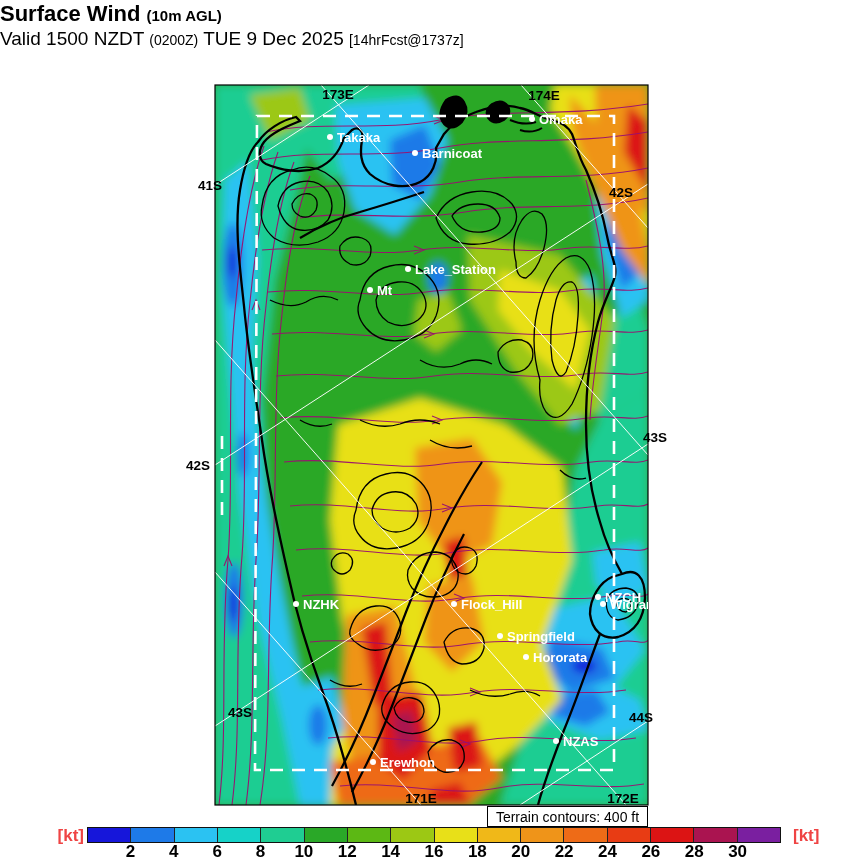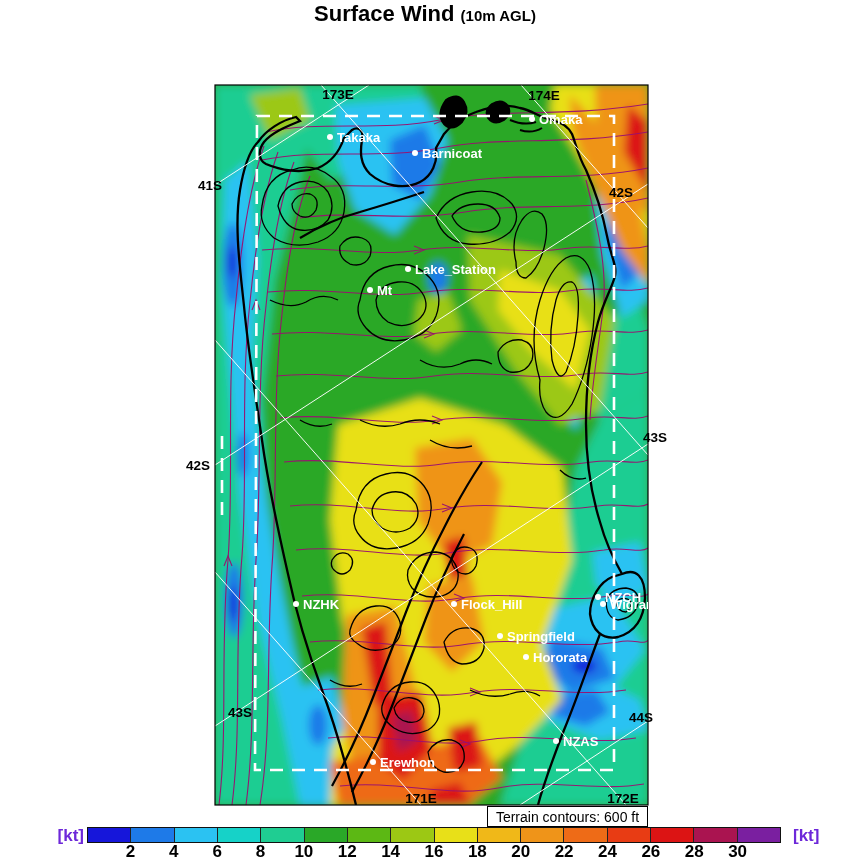--- a/index.html
+++ b/index.html
@@ -1,19 +1,19 @@
 <!DOCTYPE html>
 <html><head>
 <meta charset="utf-8">
 <style>
   html,body{margin:0;padding:0;background:#fff;}
   .page{position:relative;width:850px;height:860px;background:#fff;overflow:hidden;
         font-family:"Liberation Sans",sans-serif;}
   
-  .hdr{position:absolute;left:0;top:2px;width:100%;text-align:center;color:#000;}
+  .hdr{position:absolute;left:0;top:2px;width:100%;text-align:left;color:#000;}
   .hdr .t1{font-size:22px;font-weight:bold;line-height:24px;}
   .hdr .t1 .small{font-size:15px;}
   .hdr .t2{font-size:19px;font-weight:normal;line-height:22px;}
   .hdr .t2 .small{font-size:14px;}
   .hdr .t3{font-size:13px;font-weight:bold;line-height:16px;}
   
   svg.map{position:absolute;left:0;top:0;}
   .grid-label{font:bold 13.5px "Liberation Sans",sans-serif;fill:#000;text-anchor:middle;}
   .station-label{font:bold 13px "Liberation Sans",sans-serif;fill:#fff;}
   .station-dot{fill:#fff;}
@@ -21,31 +21,32 @@
   .terrain-box{position:absolute;left:487px;top:806px;width:159px;height:19px;
     background:#fff;border:1.5px solid #000;font-size:14px;color:#000;
     display:flex;align-items:center;justify-content:center;}
   
   .cbar{position:absolute;left:87px;top:827px;width:694px;height:16px;
     border:1px solid #111;display:flex;box-sizing:border-box;}
   .cb-seg{flex:1;border-right:1px solid #222;}
   .cb-seg:last-child{border-right:none;}
   .cb-ticks{position:absolute;left:87px;top:842px;width:694px;height:18px;}
   .cb-tick{position:absolute;transform:translateX(-50%);font-size:17px;font-weight:bold;color:#000;}
-  .kt{position:absolute;top:826px;font-size:17px;font-weight:bold;color:#6d28d9;}
+  .kt{position:absolute;top:826px;font-size:17px;font-weight:bold;color:#ef4444;}
   .kt.left{left:44px;width:40px;text-align:right;}
   .kt.right{left:793px;width:40px;text-align:left;}
 </style>
 </head>
 <body>
 
 <div class="page">
 
   <div class="hdr">
     <div class="t1"><span>Surface Wind</span> <span class="small">(10m AGL)</span></div>
+    <div class="t2"><span>Valid 1500 NZDT</span> <span class="small">(0200Z)</span> <span>TUE 9 Dec 2025</span> <span class="small">[14hrFcst@1737z]</span></div>
   </div>
 
   <svg class="map" width="850" height="860">
     <defs>
       <clipPath id="mapclip">
           <rect x="215" y="85" width="433" height="720"></rect>
         </clipPath>
       <filter id="blur4" x="-20%" y="-20%" width="140%" height="140%">
           <feGaussianBlur stdDeviation="4"></feGaussianBlur>
         </filter>
@@ -250,21 +251,21 @@
         <text x="507" y="641" class="station-label">Springfield</text>
         <circle cx="526" cy="657" r="3" class="station-dot"></circle>
         <text x="533" y="662" class="station-label">Hororata</text>
         <circle cx="556" cy="741" r="3" class="station-dot"></circle>
         <text x="563" y="746" class="station-label">NZAS</text>
         <circle cx="373" cy="762" r="3" class="station-dot"></circle>
         <text x="380" y="767" class="station-label">Erewhon</text>
       </g>
   </svg>
 
-  <div class="terrain-box">Terrain contours: 600 ft</div>
+  <div class="terrain-box">Terrain contours: 400 ft</div>
 
   <span class="kt left">[kt]</span>
   <div class="cbar">
       <div class="cb-seg" style="background: rgb(22, 22, 218);"></div>
       <div class="cb-seg" style="background: rgb(30, 122, 232);"></div>
       <div class="cb-seg" style="background: rgb(43, 194, 242);"></div>
       <div class="cb-seg" style="background: rgb(22, 210, 200);"></div>
       <div class="cb-seg" style="background: rgb(31, 205, 146);"></div>
       <div class="cb-seg" style="background: rgb(42, 168, 40);"></div>
       <div class="cb-seg" style="background: rgb(92, 184, 20);"></div>

